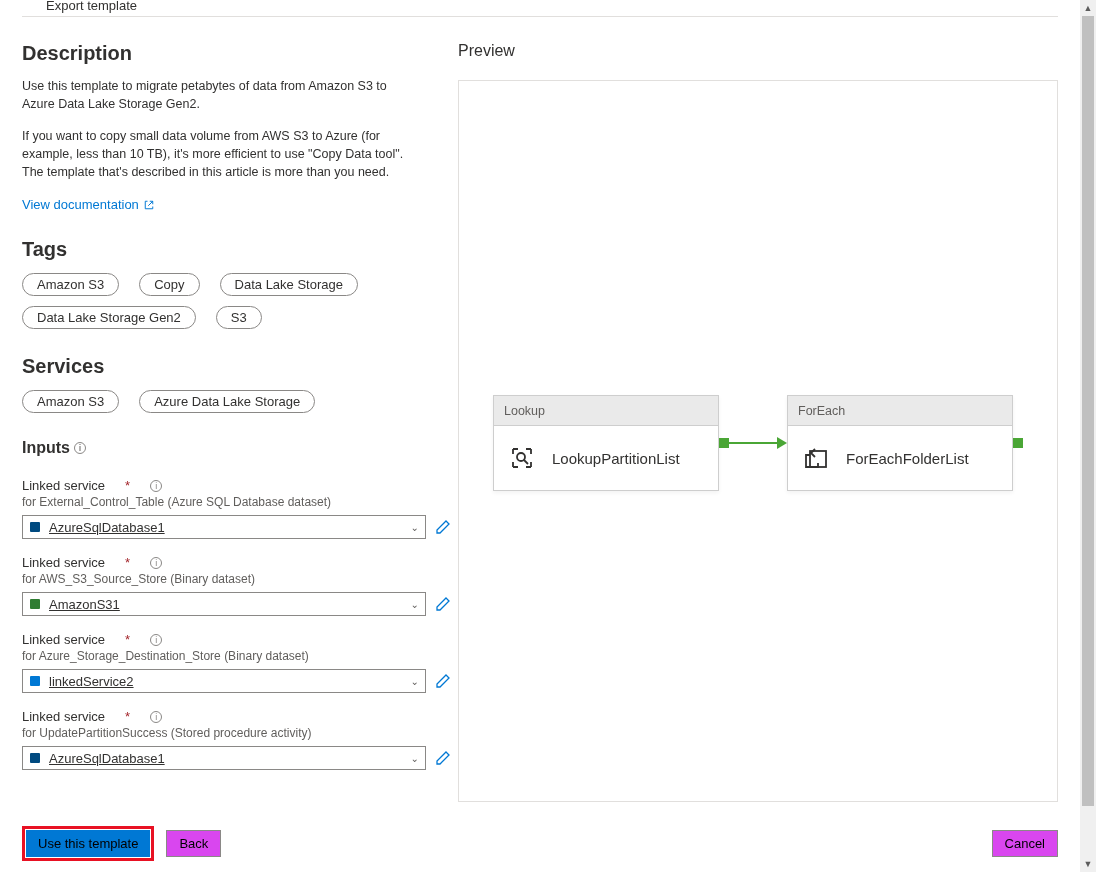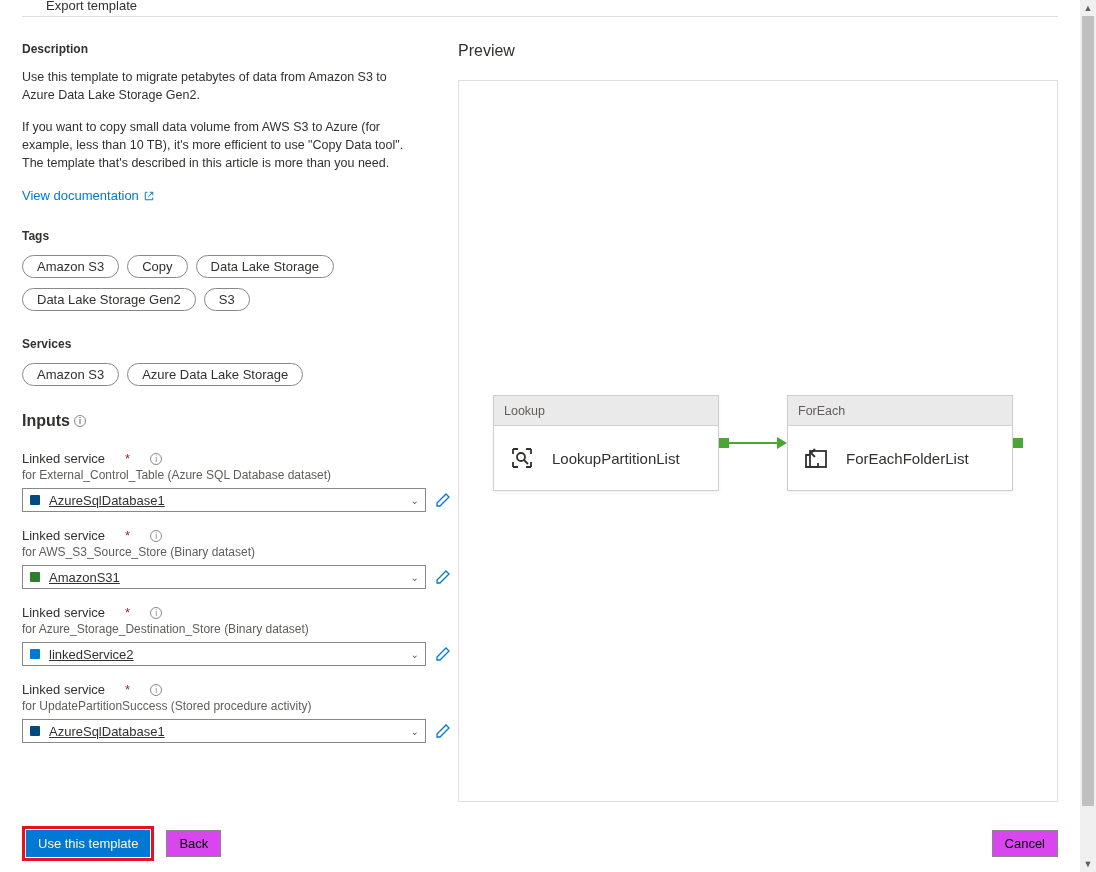--- a/index.html
+++ b/index.html
@@ -19,27 +19,27 @@
 .scrollbar .arrow.down { bottom:0; }
 .scrollbar .thumb { position: absolute; left: 2px; width: 12px; background: #c0c0c0; border-radius: 0; }
 
 .main { position: absolute; left: 0; top: 0; right: 16px; height: 100%; }
 .top-crumb { position: absolute; left: 46px; top: -2px; font-size: 13px; color: #323130; }
 .top-divider { position: absolute; left: 22px; right: 22px; top: 16px; height: 1px; background: #e1dfdd; }
 
 .left-col { position: absolute; left: 22px; top: 42px; width: 430px; }
 .right-col { position: absolute; left: 458px; right: 22px; top: 42px; bottom: 70px; }
 
-h2.section { font-size: 12px; font-weight: 600; color: #323130; margin-bottom: 12px; }
+h2.section { font-size: 20px; font-weight: 600; color: #323130; margin-bottom: 12px; }
 .desc-p { font-size: 12.5px; color: #323130; line-height: 18px; margin-bottom: 14px; max-width: 400px; }
 
 .link { color: #0078d4; font-size: 13px; text-decoration: none; display: inline-flex; align-items: center; gap: 4px; margin-top: 2px; margin-bottom: 26px; }
 .ext-icon { width: 12px; height: 12px; }
 
-.tag-row { display: flex; flex-wrap: wrap; gap: 8px; margin-bottom: 10px; }
+.tag-row { display: flex; flex-wrap: wrap; gap: 20px; margin-bottom: 10px; }
 .tag { border: 1px solid #8a8886; border-radius: 14px; padding: 3px 14px; font-size: 13px; color: #323130; background: #fff; cursor: pointer; }
 .tags-section { margin-bottom: 26px; }
 
 .inputs-label { font-size: 16px; font-weight: 600; margin-bottom: 21px; display: inline-flex; align-items: center; gap: 4px; }
 .info-icon { width: 12px; height: 12px; border: 1px solid #8a8886; border-radius: 50%; display: inline-flex; align-items: center; justify-content: center; font-size: 9px; color: #8a8886; cursor: default; }
 
 .field { margin-bottom: 16px; }
 .field-label { font-size: 13px; color: #323130; display: inline-flex; align-items: center; gap: 20px; margin-bottom: 2px; }
 .req { color: #a4262c; }
 .field-sub { font-size: 12px; color: #605e5c; margin-bottom: 6px; }
@@ -57,21 +57,21 @@
 .node-header { height: 30px; background: #eaeaea; border-bottom: 1px solid #cecece; display: flex; align-items: center; padding: 0 10px; font-size: 12.5px; color: #605e5c; }
 .node-body { height: 64px; display: flex; align-items: center; padding: 0 12px; gap: 14px; }
 .node-icon { width: 32px; height: 32px; display: flex; align-items: center; justify-content: center; }
 .node-title { font-size: 15px; color: #323130; }
 
 .connector { position: absolute; height: 2px; background: #4aa635; }
 .port { position: absolute; width: 10px; height: 10px; background: #4aa635; }
 .arrow-head { position: absolute; width: 0; height: 0; border-top: 6px solid transparent; border-bottom: 6px solid transparent; border-left: 10px solid #4aa635; }
 
 .footer { position: absolute; left: 22px; right: 22px; bottom: 12px; height: 34px; display: flex; align-items: center; }
-.btn-primary { background: #0078d4; color: #fef9c3; border: none; padding: 6px 12px; font-size: 13px; cursor: pointer; }
+.btn-primary { background: #0078d4; color: #000000; border: none; padding: 6px 12px; font-size: 13px; cursor: pointer; }
 .highlight-box { border: 3px solid #e81123; padding: 1px; display: inline-block; }
 .btn-secondary { background: #d946ef; border: 1px solid #8a8886; padding: 5px 12px; font-size: 13px; cursor: pointer; margin-left: 12px; }
 .btn-cancel { margin-left: auto; }
 </style>
 </head>
 <body>
 
 <div class="main">
   <div class="top-crumb">Export template</div>
   <div class="top-divider"></div>

